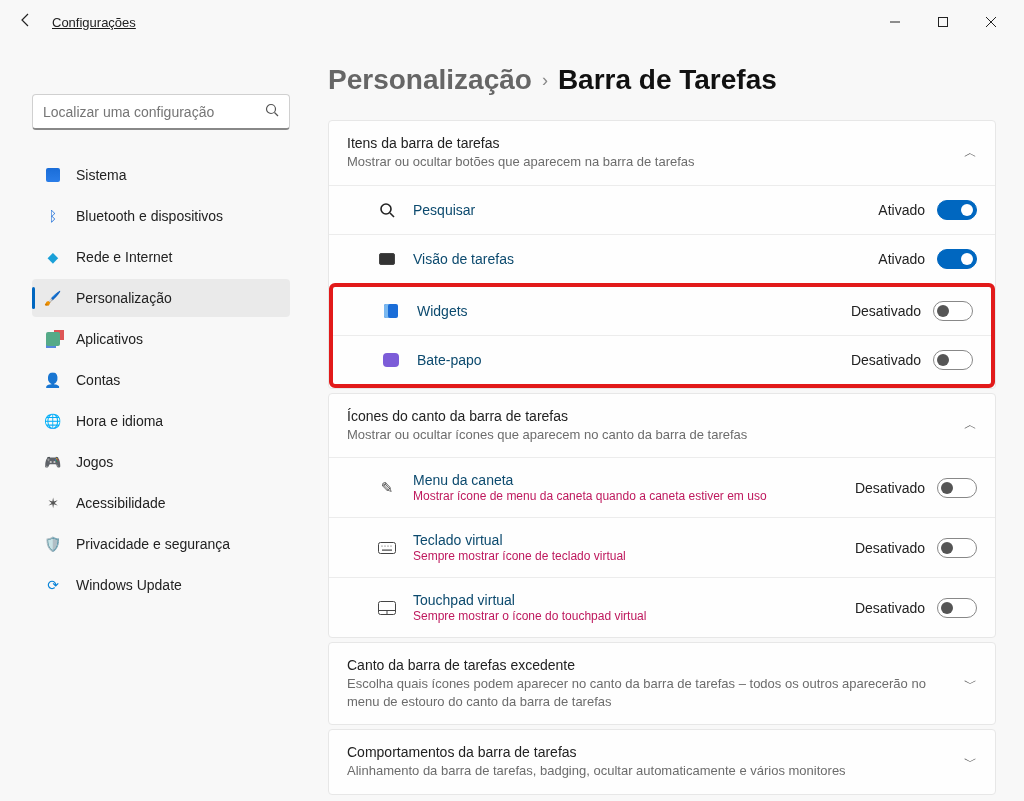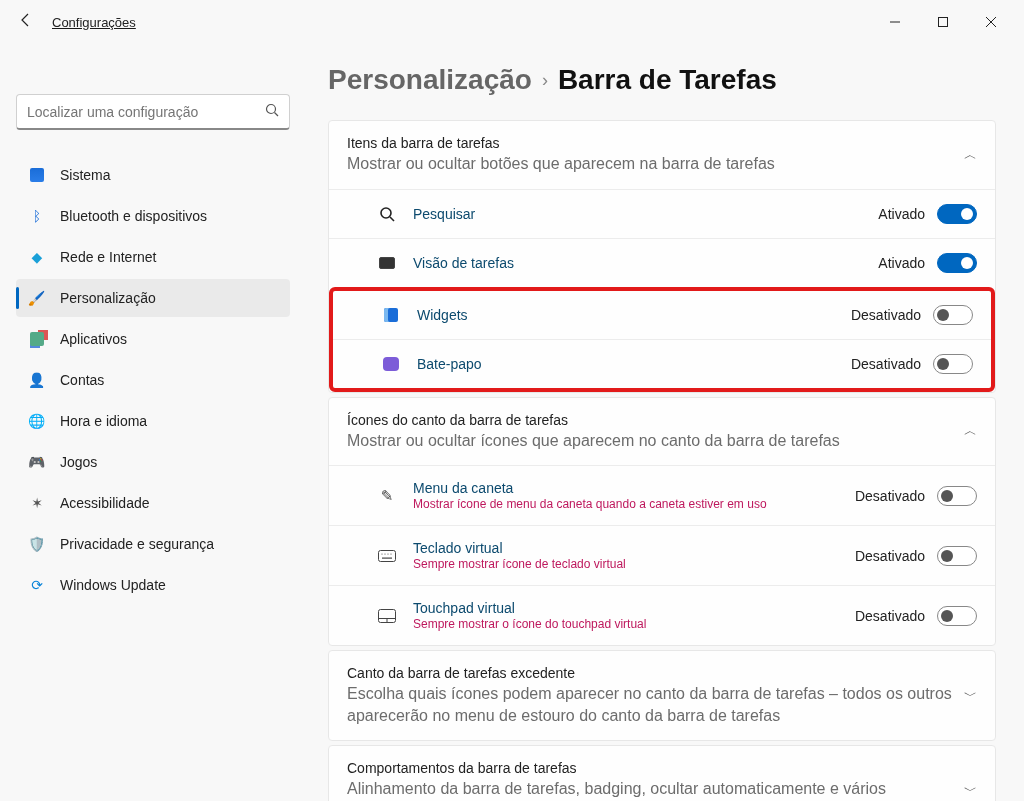--- a/index.html
+++ b/index.html
@@ -11,42 +11,42 @@
   .back-arrow { font-size: 16px; cursor: pointer; color: #333; }
   .app-title { font-size: 13px; color: #222; }
   .win-controls { display: flex; gap: 2px; }
   .win-btn { width: 46px; height: 30px; display:flex; align-items:center; justify-content:center; font-size: 12px; color:#222; cursor:pointer; }
   .win-btn svg { stroke: #222; }
 
   
   .layout { display: flex; height: calc(100% - 44px); }
 
   
-  .sidebar { width: 300px; padding: 50px 10px 0 16px; }
+  .sidebar { width: 300px; padding: 50px 10px 0 32px; }
   .search-box { display:flex; align-items:center; justify-content:space-between; border: 1px solid #d0d0d0; border-bottom: 2px solid #888; background: #fff; border-radius: 4px; padding: 8px 10px; margin-bottom: 26px; }
   .search-box input { border:none; outline:none; font-size:14px; flex:1; background:transparent; color:#666; }
   .search-icon { font-size: 14px; color:#555; }
   .nav-list { list-style:none; }
   .nav-item { display:flex; align-items:center; gap:14px; padding: 10px 12px; border-radius: 4px; cursor:pointer; margin-bottom: 3px; }
   .nav-item.selected { background: #eaeaea; position:relative; }
   .nav-item.selected::before { content:""; position:absolute; left:0; top:8px; bottom:8px; width:3px; background:#0067c0; border-radius:3px; }
   .nav-item .icon { width:18px; height:18px; display:flex; align-items:center; justify-content:center; font-size:14px; }
   .nav-item .label { font-size:14px; color:#222; }
 
   
   .main { flex:1; padding: 20px 28px 0 28px; overflow:auto; }
   .breadcrumb { display:flex; align-items:center; gap:10px; margin-bottom: 24px; }
   .breadcrumb .crumb1 { font-size: 28px; font-weight: 600; color:#666; }
   .breadcrumb .chev { font-size:18px; color:#888; }
   .breadcrumb .crumb2 { font-size: 28px; font-weight: 700; color:#111; }
 
   .card { background:#fefefe; border:1px solid #e7e7e7; border-radius:4px; margin-bottom:4px; }
   .card-header { display:flex; align-items:center; justify-content:space-between; padding: 14px 18px; cursor:pointer; }
   .card-header .ct { font-size:14px; font-weight:400; color:#222; }
-  .card-header .cs { font-size:16px; color:#6c6c6c; margin-top:2px; line-height:1.35; }
+  .card-header .cs { font-size:13px; color:#6c6c6c; margin-top:2px; line-height:1.35; }
   .card-header .chev { font-size:13px; color:#555; flex-shrink:0; margin-left:12px; }
 
   .item-row { display:flex; align-items:center; padding: 14px 18px 14px 48px; border-top:1px solid #ececec; }
   .item-row .ricon { width:20px; height:20px; margin-right:16px; display:flex; align-items:center; justify-content:center; font-size:15px; color:#444; }
   .item-row .rtitle { font-size:14px; color:#0c4a6e; }
   .item-row .rsub { font-size:12px; color:#be185d; margin-top:1px; }
   .item-row .spacer { flex:1; }
   .item-row .state { font-size:14px; color:#222; margin-right:12px; }
 
   

